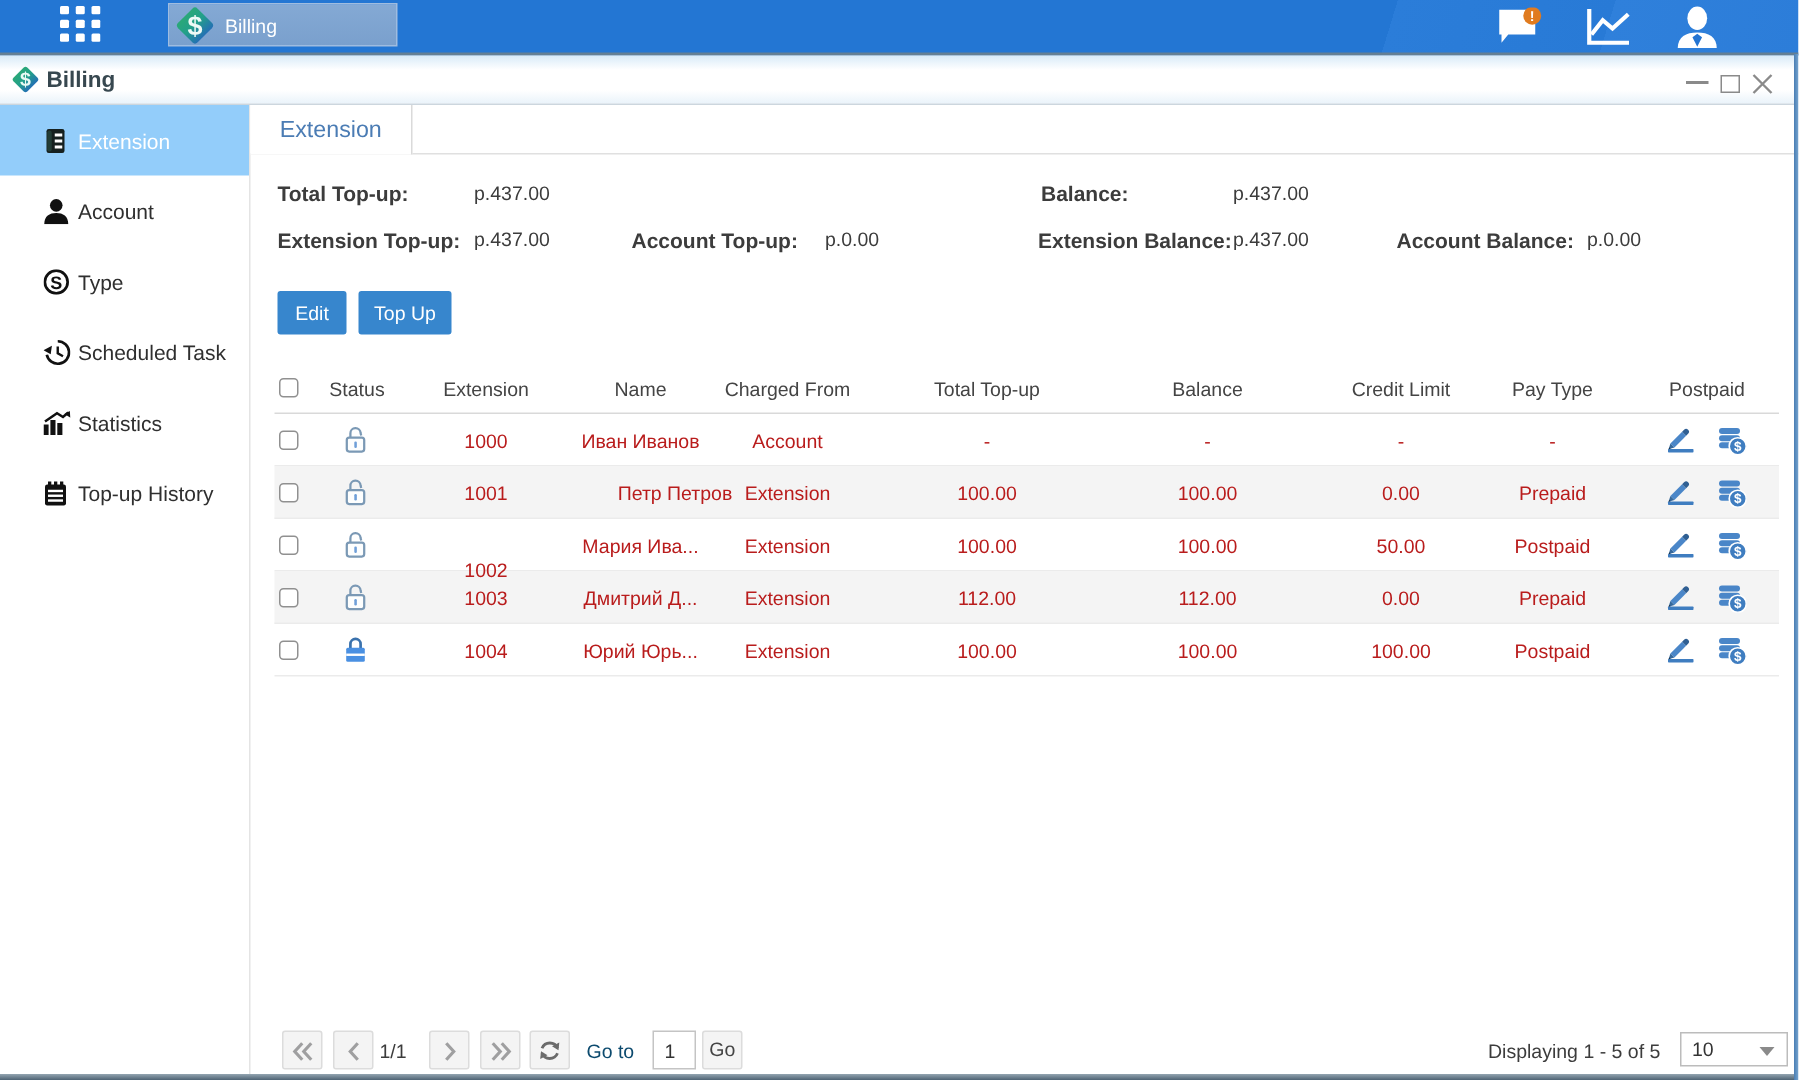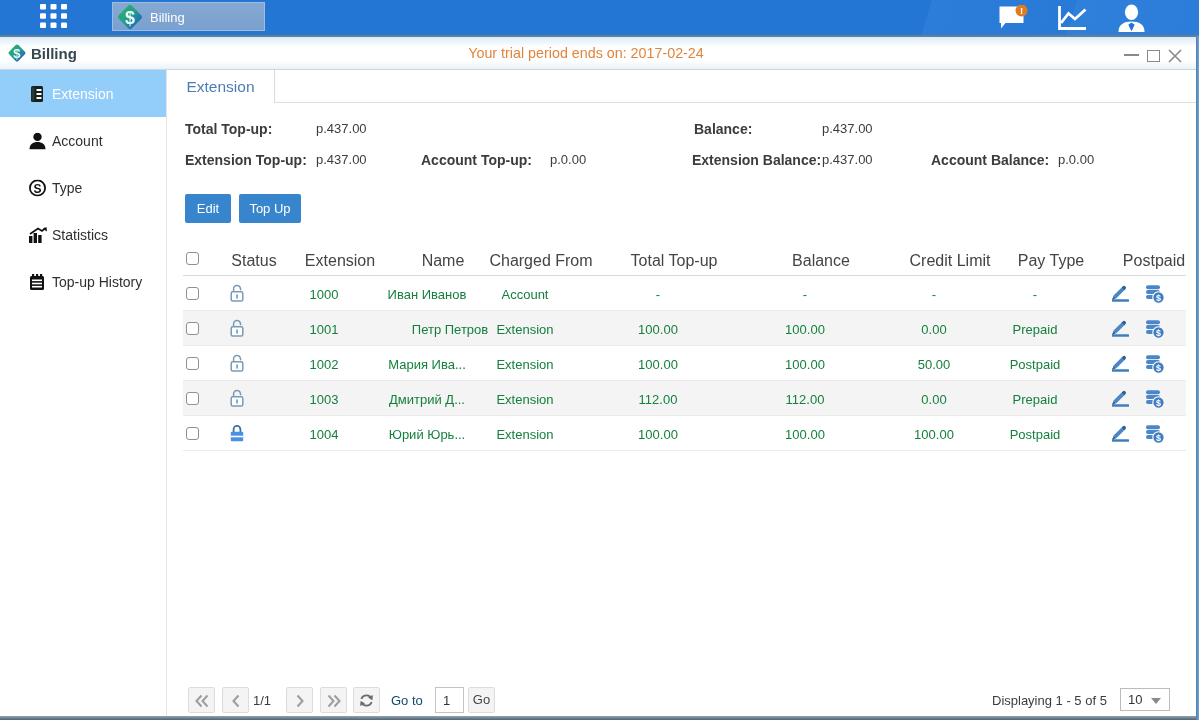--- a/index.html
+++ b/index.html
@@ -28,22 +28,22 @@
 .mitem .micon { position:absolute; left:29px; top:50%; transform:translateY(-50%); }
 .mitem.sel { background:#93cdfa; }
 .mitem.sel .mtext { color:#fff; }
 
 #tabbar { position:absolute; left:167px; top:70px; width:1032px; height:33px; border-bottom:1px solid #e0e0e0; background:#fff; }
 #tab1 { position:absolute; left:0; top:0; width:108px; height:33px; background:#fff; border-right:1px solid #dadada; color:#4b7cb4; font-size:15.5px; text-align:center; line-height:33px; }
 .lab { position:absolute; font-weight:bold; color:#3c3c3c; white-space:nowrap; font-size:14px; }
 .val { position:absolute; color:#3c3c3c; white-space:nowrap; }
 .btn { position:absolute; background:#3786cd; color:#fff; border-radius:2px; text-align:center; font-size:13px; }
 
-.hcell { position:absolute; transform:translateX(-50%); color:#444; font-size:16px; white-space:nowrap;margin-left:16px; }
-.cell { position:absolute; transform:translate(-50%,-50%); color:#15803d; font-size:13px; white-space:nowrap; }
+.hcell { position:absolute; transform:translateX(-50%); color:#444; font-size:13px; white-space:nowrap; }
+.cell { position:absolute; transform:translate(-50%,-50%); color:#b91c1c; font-size:13px; white-space:nowrap; }
 .rowbg { position:absolute; left:183px; width:1003px; height:35px; border-bottom:1px solid #ebebeb; }
 .cbx { position:absolute; width:13px; height:13px; border:1px solid #909090; border-radius:3px; background:#fff; }
 .icon { position:absolute; transform:translate(-50%,-50%); }
 
 .pbtn { position:absolute; top:687px; width:27px; height:26px; background:#f4f4f4; border:1px solid #dcdcdc; border-radius:2px; color:#a9a9a9; text-align:center; line-height:23px; font-size:17px; }
 </style>
 </head>
 <body>
 
 
@@ -94,21 +94,20 @@
   </svg>
 </div>
 
 
 <div id="titlebar">
   <svg class="abs" style="left:7px;top:6px" width="20" height="20" viewBox="0 0 26 26">
     <rect x="4.5" y="4.5" width="17" height="17" rx="2.5" fill="url(#dg)" transform="rotate(45 13 13)"></rect>
     <text x="13" y="19" font-size="17" font-weight="bold" fill="#eafaf4" text-anchor="middle" font-family="Liberation Sans">$</text>
   </svg>
   <div class="wtitle">Billing</div>
-  <div id="trial">Your trial period ends on: 2017-02-24</div>
   <div class="winbtn" style="left:1124px;top:17px;width:15px;height:2px;background:#8a8a8a"></div>
   <div class="winbtn" style="left:1147px;width:13px;height:12px;border:1.5px solid #8a8a8a"></div>
   <svg class="winbtn" style="left:1168px;top:12px" width="14" height="14" viewBox="0 0 14 14">
     <path d="M1 1 L13 13 M13 1 L1 13" stroke="#8a8a8a" stroke-width="1.6"></path>
   </svg>
 </div>
 
 
 <div id="sidebar">
   <div class="mitem sel">
@@ -127,20 +126,28 @@
       <path d="M0.5 17 C0.5 11.5 4 9.5 8.5 9.5 C13 9.5 16.5 11.5 16.5 17 Z" fill="#111"></path>
     </svg>
     <div class="mtext">Account</div>
   </div>
   <div class="mitem">
     <svg class="micon" width="17" height="17" viewBox="0 0 17 17">
       <circle cx="8.5" cy="8.5" r="7.6" fill="none" stroke="#111" stroke-width="1.8"></circle>
       <text x="8.5" y="13" font-size="12" font-weight="bold" fill="#111" text-anchor="middle" font-family="Liberation Sans">S</text>
     </svg>
     <div class="mtext">Type</div>
+  </div>
+  <div class="mitem">
+    <svg class="micon" width="18" height="17" viewBox="0 0 18 17">
+      <path d="M9.5 1 A7.5 7.5 0 1 1 2.2 10" fill="none" stroke="#111" stroke-width="1.8"></path>
+      <path d="M0 7 l4.8 2.6 L5.6 4 z" fill="#111"></path>
+      <path d="M9.5 4.5 V9 L13 11" stroke="#111" stroke-width="1.6" fill="none"></path>
+    </svg>
+    <div class="mtext">Scheduled Task</div>
   </div>
   <div class="mitem">
     <svg class="micon" width="18" height="16" viewBox="0 0 18 16">
       <rect x="0" y="9" width="3.4" height="7" fill="#111"></rect>
       <rect x="4.6" y="6" width="3.4" height="10" fill="#111"></rect>
       <rect x="9.2" y="8" width="3.4" height="8" fill="#111"></rect>
       <path d="M1 7 L9 1.5 L13 4 L16.5 1" stroke="#111" stroke-width="1.7" fill="none"></path>
       <path d="M17.5 0 l0.5 4.5 -4 -2.5 z" fill="#111"></path>
     </svg>
     <div class="mtext">Statistics</div>
@@ -237,21 +244,21 @@
   </svg>
 <svg class="icon" style="left:1155px;top:329px" width="19" height="19" viewBox="0 0 19 19">
     <use href="#gcoins"></use>
   </svg>
 
 
 <div class="cbx" style="left:186px;top:357px"></div>
 <svg class="icon" style="left:237px;top:363px" width="16" height="19" viewBox="0 0 16 19">
     <use href="#glockopen"></use>
   </svg>
-<div class="cell" style="left:324px;top:364px">1002</div>
+<div class="cell" style="left:324px;top:380px">1002</div>
 <div class="cell" style="left:427px;top:364px">Мария Ива...</div>
 <div class="cell" style="left:525px;top:364px">Extension</div>
 <div class="cell" style="left:658px;top:364px">100.00</div>
 <div class="cell" style="left:805px;top:364px">100.00</div>
 <div class="cell" style="left:934px;top:364px">50.00</div>
 <div class="cell" style="left:1035px;top:364px">Postpaid</div>
 <svg class="icon" style="left:1121px;top:364px" width="20" height="20" viewBox="0 0 20 20">
     <use href="#gpencil"></use>
   </svg>
 <svg class="icon" style="left:1155px;top:364px" width="19" height="19" viewBox="0 0 19 19">
@@ -316,21 +323,21 @@
     <path d="M14.8 2.2 L14.2 7.6 L9.6 4.8 Z" fill="#6b6b6b"></path>
     <path d="M1.2 13.8 L1.8 8.4 L6.4 11.2 Z" fill="#6b6b6b"></path>
   </svg>
 </div>
 <div class="abs" style="left:391px;top:693px;color:#0c4a6e">Go to</div>
 <div class="abs" style="left:435px;top:687px;width:29px;height:26px;border:1px solid #c4c4c4;background:#fff">
   <div style="margin:5px 0 0 7px;color:#333">1</div>
   </div>
 <div class="abs" style="left:468px;top:687px;width:27px;height:26px;background:#f4f4f4;border:1px solid #dcdcdc;border-radius:2px;text-align:center;line-height:24px;color:#444">Go</div>
 <div class="abs" style="left:992px;top:693px;color:#3c3c3c">Displaying 1 - 5 of 5</div>
-<div class="abs" style="left:1120px;top:688px;width:50px;height:23px;border:1px solid #bcbcbc;background:#fff">
+<div class="abs" style="left:1120px;top:688px;width:72px;height:23px;border:1px solid #bcbcbc;background:#fff">
   <div style="margin:3px 0 0 7px;color:#333">10</div>
   <div style="position:absolute;right:8px;top:9px;width:0;height:0;border-left:5px solid transparent;border-right:5px solid transparent;border-top:6px solid #8a8a8a"></div>
 </div>
 
 
 <div class="abs" style="left:1196px;top:36px;width:3px;height:684px;background:linear-gradient(90deg,#4a7eb4,#77a5cf)"></div>
 <div class="abs" style="left:0;top:716px;width:1196px;height:4px;background:linear-gradient(#93a5b1,#4e6374)"></div>
 
 <svg width="0" height="0">
 <defs>

